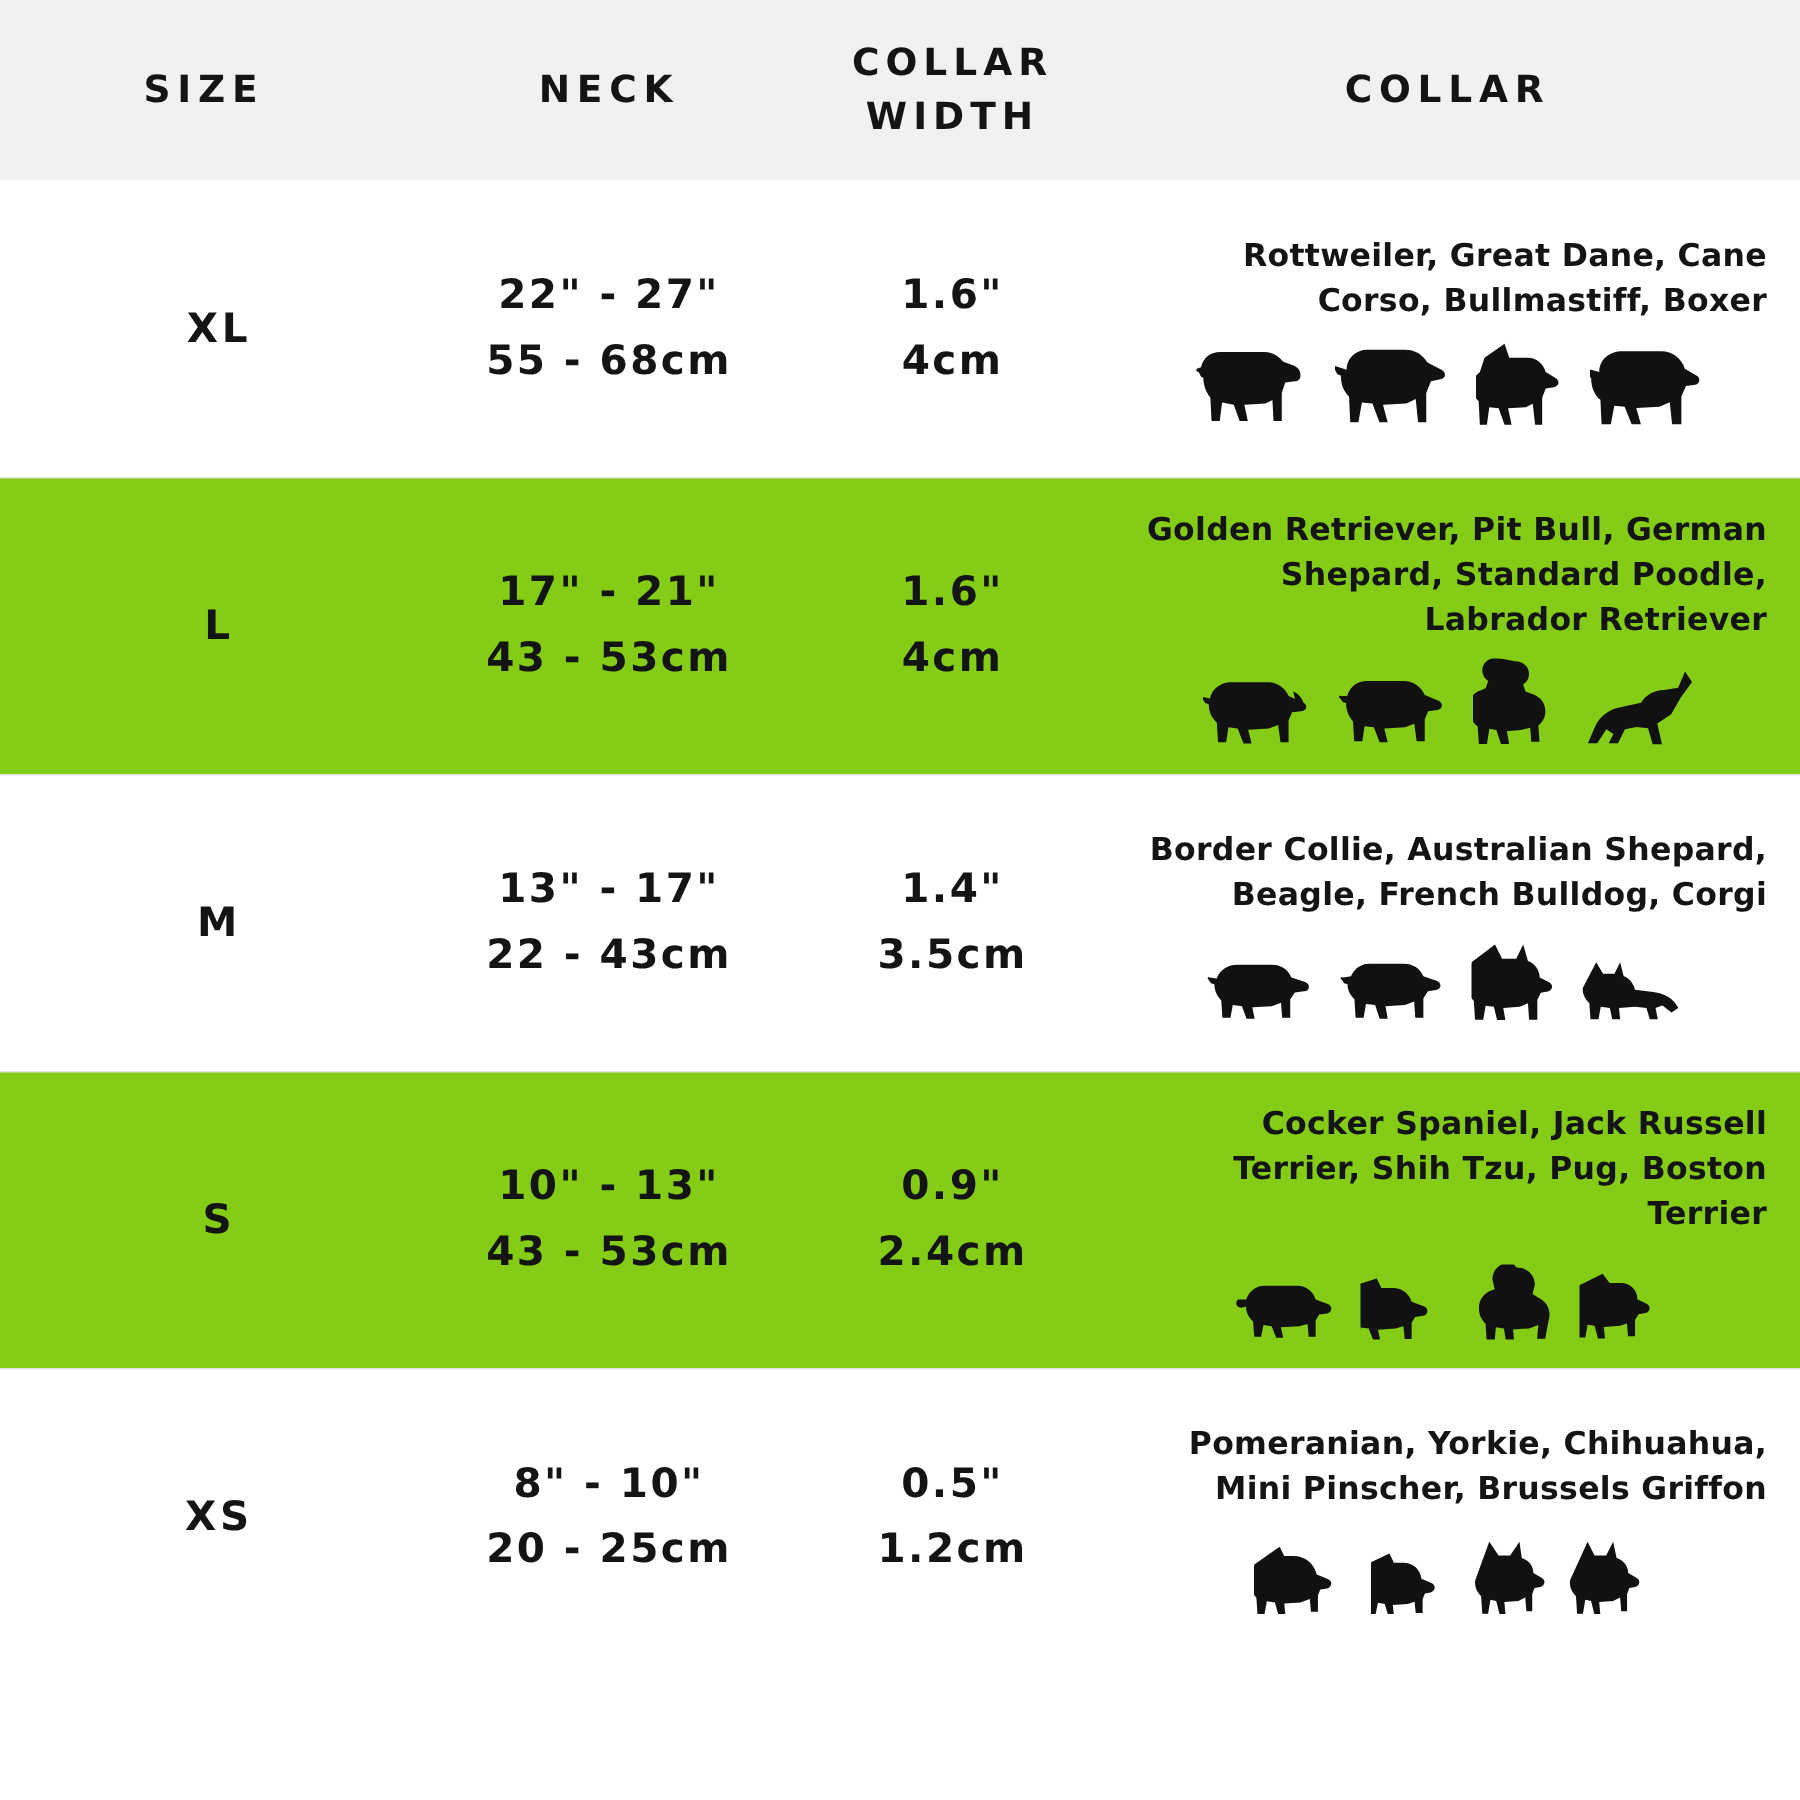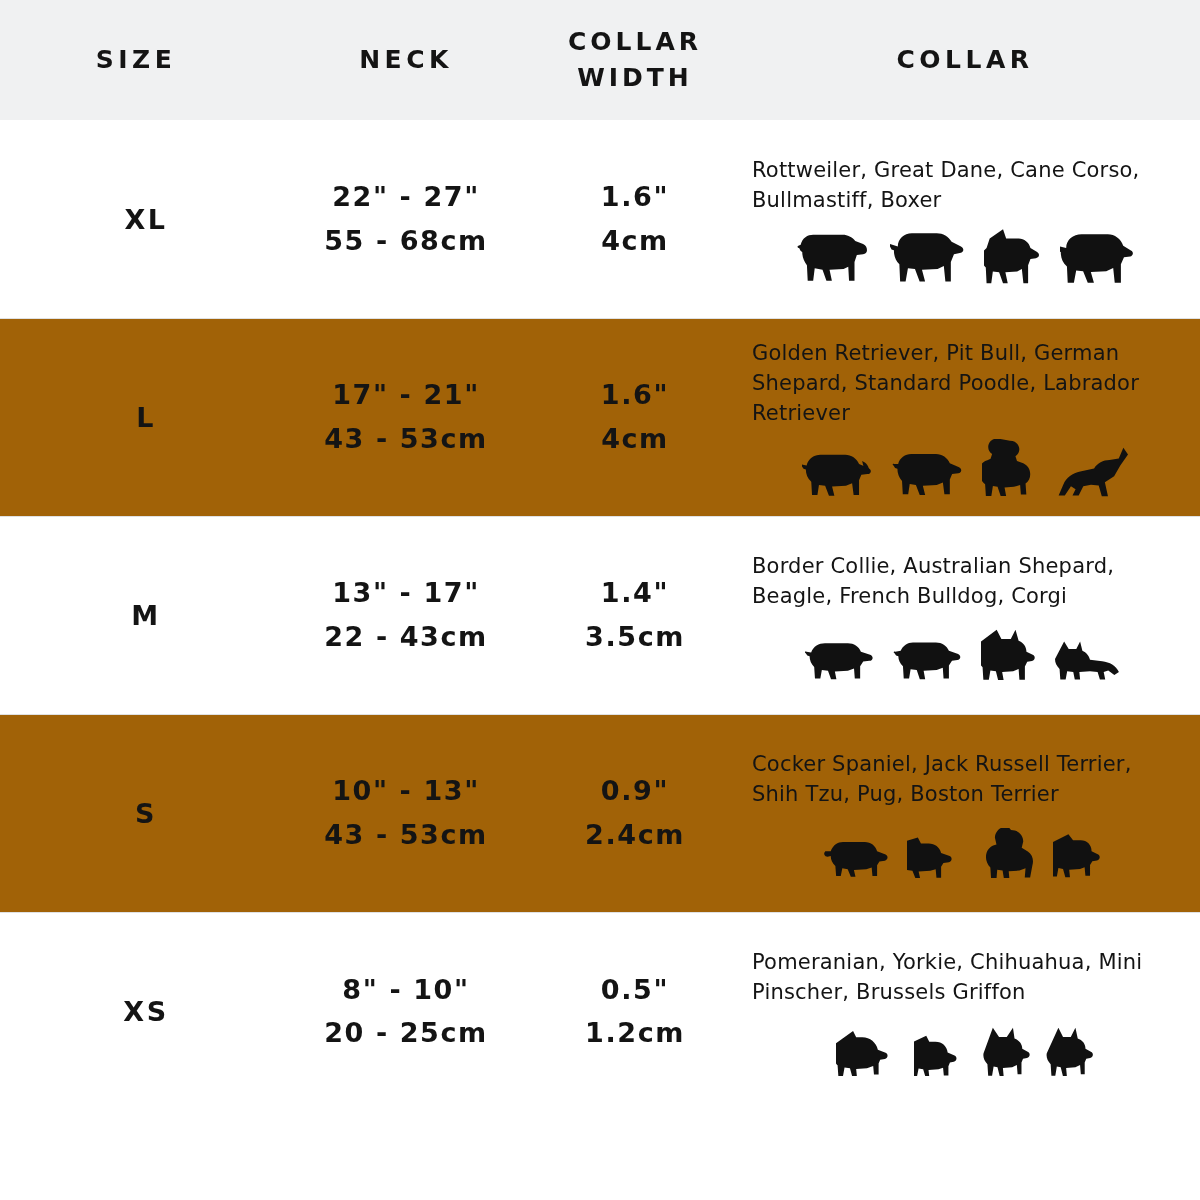--- a/index.html
+++ b/index.html
@@ -34,21 +34,21 @@
     letter-spacing: 4.5px;
     text-align: center;
     vertical-align: middle;
     padding: 0 6px;
     line-height: 1.42;
     color: #141414;
   }
   thead th.collar-head { letter-spacing: 4px; }
 
   tbody tr.row-odd  td { background: #ffffff; }
-  tbody tr.row-even td { background: #a16207; }
+  tbody tr.row-even td { background: #84cc16; }
 
   tbody td {
     vertical-align: middle;
     text-align: center;
     padding: 0;
     border: 0;
   }
   tbody tr { height: 198px; }
 
   .size-label {
@@ -62,24 +62,24 @@
     font-weight: bold;
     letter-spacing: 1.6px;
     line-height: 1.62;
     white-space: nowrap;
   }
   .breed-cell {
     padding: 6px 22px 4px 22px;
   }
   .breed-text {
     font-size: 21px;
-    font-weight: normal;
+    font-weight: bold;
     line-height: 1.42;
     letter-spacing: 0.2px;
-    text-align: left;
+    text-align: right;
     color: #141414;
   }
   .breed-icons {
     margin-top: 6px;
     display: flex;
     align-items: flex-end;
     justify-content: center;
     gap: 16px;
     height: 62px;
   }

